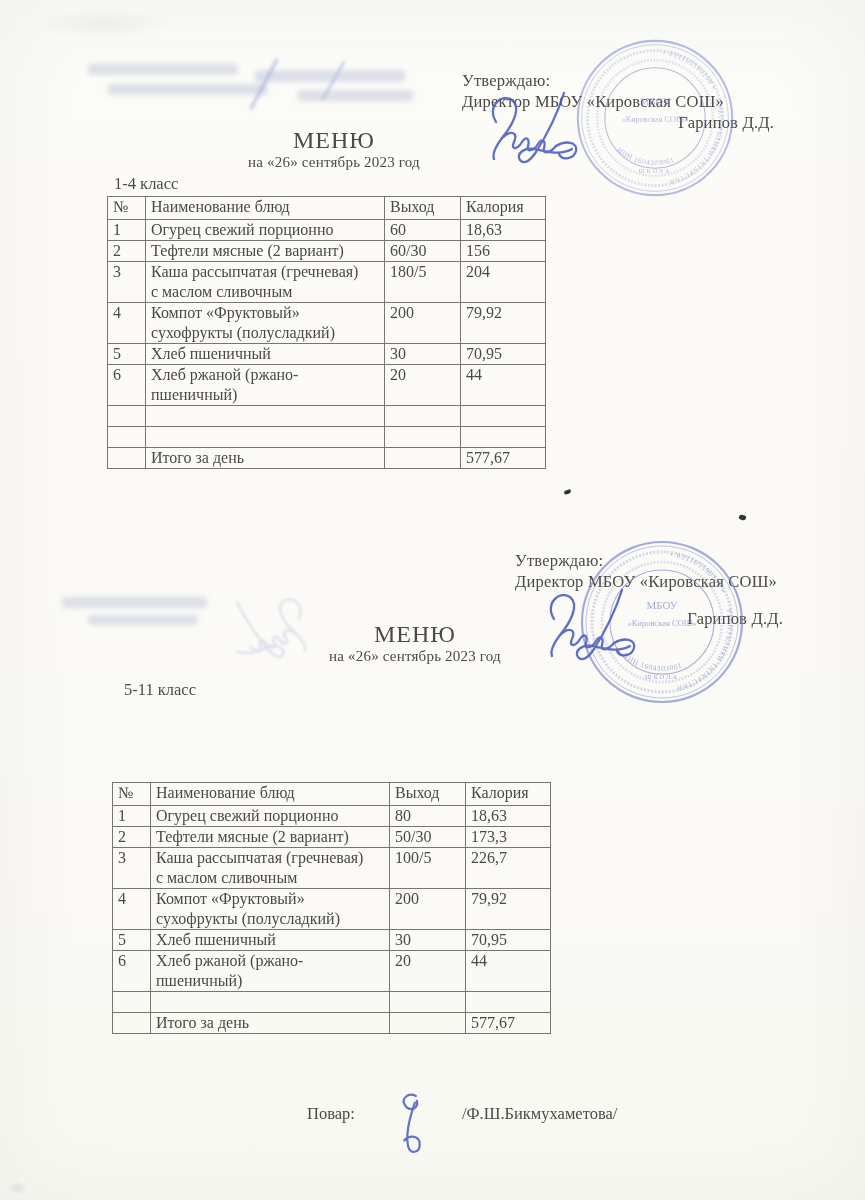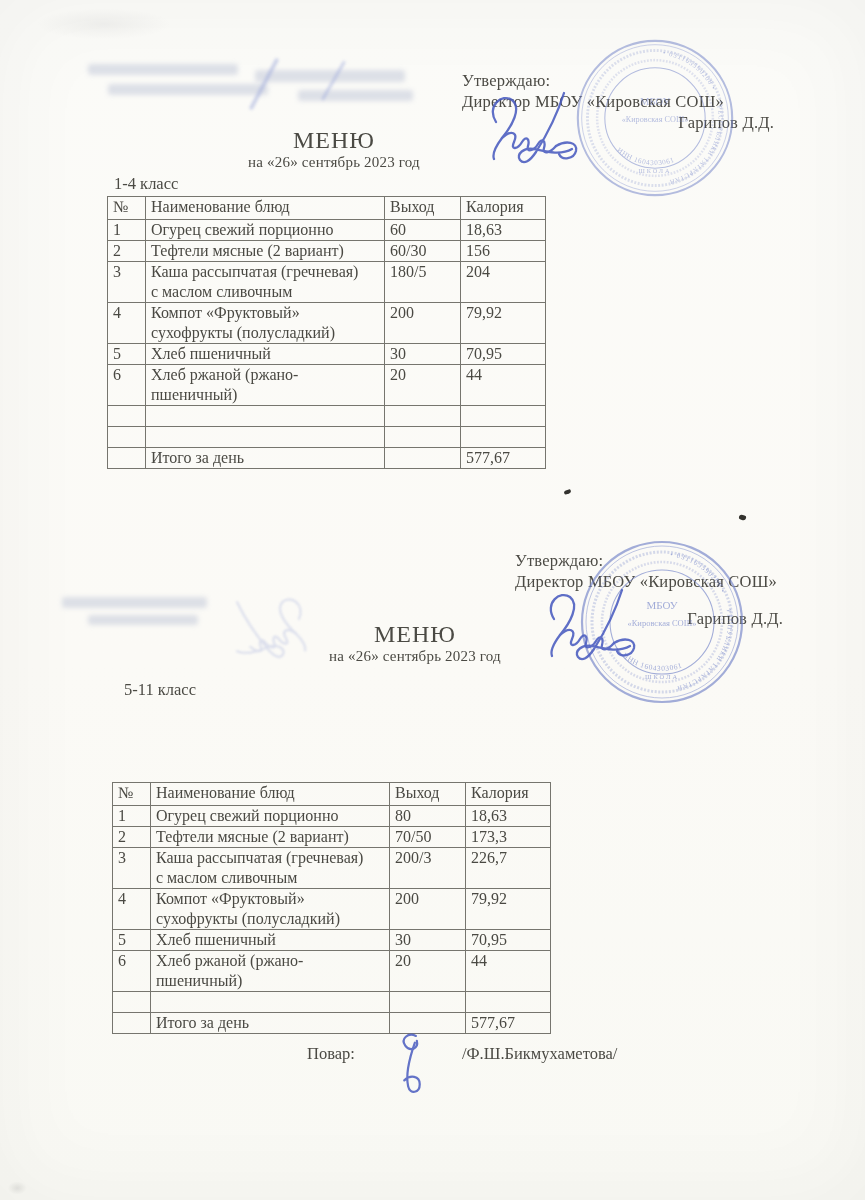--- a/index.html
+++ b/index.html
@@ -48,21 +48,21 @@
   #stamp2{left:577px;top:537px;opacity:.62;}
   .stamp text{fill:#6d7ec6;}
   .stamp .ring{stroke:#6d7ec6;fill:none;}
   
   .sig{position:absolute;}
   #sig1{left:468px;top:86px;opacity:.88;}
   #sig2{left:526px;top:583px;opacity:.88;}
   #cooksig{opacity:.85;}
   .sig path{stroke:#4a5cc0;fill:none;stroke-width:2.3;stroke-linecap:round;}
   
-  .footer{position:absolute;left:307px;top:1044px;display:flex;align-items:flex-start;font-size:16.5px;}
+  .footer{position:absolute;left:307px;top:1104px;display:flex;align-items:flex-start;font-size:16.5px;}
   .footer .cook-label{width:76px;}
   .footer .sigwrap{width:79px;margin-top:-16px;}
   
   .ghost-band{position:absolute;background:#c3c9d9;filter:blur(2.4px);opacity:.55;border-radius:3px;}
   .ghost-stroke{position:absolute;background:#9fabdb;filter:blur(1.6px);opacity:.5;border-radius:2px;}
   .ghost-sig{position:absolute;opacity:.3;transform:scaleX(-1) rotate(8deg);filter:blur(1px);}
   .ghost-sig path{stroke:#93a0d6;fill:none;stroke-width:2.5;stroke-linecap:round;}
   .speck{position:absolute;background:#33322e;border-radius:45% 30% 50% 40%;}
 </style>
 </head>
@@ -256,28 +256,28 @@
       <tbody>
         <tr>
           <td>1</td>
           <td>Огурец свежий порционно</td>
           <td>80</td>
           <td>18,63</td>
         </tr>
         <tr>
           <td>2</td>
           <td>Тефтели мясные (2 вариант)</td>
-          <td>70/50</td>
+          <td>50/30</td>
           <td>173,3</td>
         </tr>
         <tr>
           <td>3</td>
           <td>Каша рассыпчатая (гречневая)
 с маслом сливочным</td>
-          <td>200/3</td>
+          <td>100/5</td>
           <td>226,7</td>
         </tr>
         <tr>
           <td>4</td>
           <td>Компот «Фруктовый»
 сухофрукты (полусладкий)</td>
           <td>200</td>
           <td>79,92</td>
         </tr>
         <tr>

